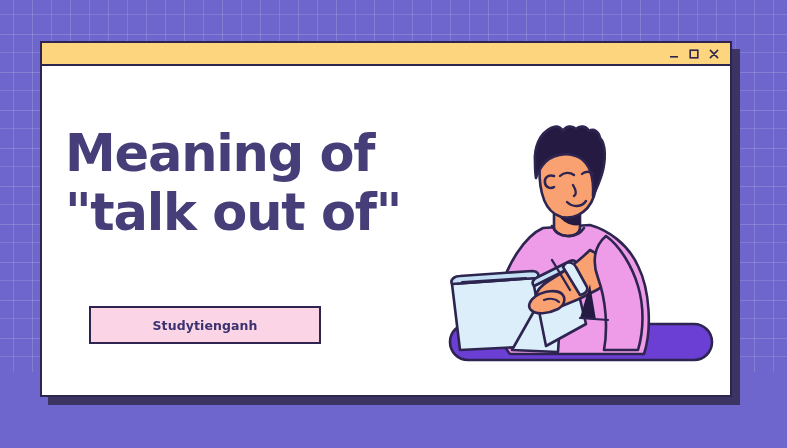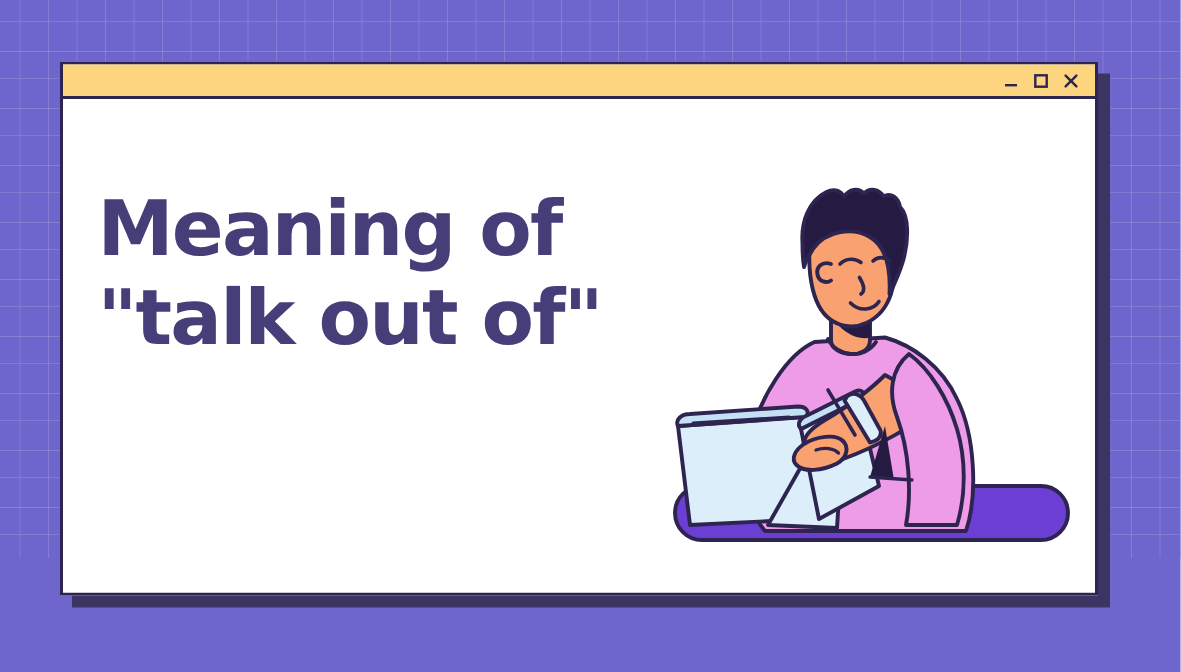--- a/index.html
+++ b/index.html
@@ -17,21 +17,20 @@
   #stage {
     position: relative;
     width: 787px;
     height: 372px;
     background-color: #6E66CC;
     background-image:
       linear-gradient(to right, rgba(255,255,255,0.16) 1px, transparent 1px),
       linear-gradient(to bottom, rgba(255,255,255,0.16) 1px, transparent 1px);
     background-size: 38px 38px;
     background-position: -6px -4px;
-    text-decoration: underline;
   }
 
   
   #grid-fine {
     position: absolute;
     inset: 0;
     background-image:
       linear-gradient(to right, rgba(255,255,255,0.13) 1px, transparent 1px),
       linear-gradient(to bottom, rgba(255,255,255,0.13) 1px, transparent 1px);
     background-size: 38px 38px;
@@ -171,20 +170,23 @@
       </div>
     </div>
 
     <div id="slide-body">
 
       <div id="title-block">
         <div class="title-line">Meaning of</div>
         <div class="title-line">"talk out of"</div>
       </div>
 
+      <div id="badge">
+        <span id="badge-label">Studytienganh</span>
+      </div>
 
       <div id="illustration">
         <svg viewBox="0 0 330 264" xmlns="http://www.w3.org/2000/svg">
           <g stroke="#2E2450" stroke-width="2.6" stroke-linejoin="round" stroke-linecap="round">
 
             <rect x="56" y="210" width="262" height="36" rx="18" fill="#6B3FD4"></rect>
 
             <path d="M149 114
                      C131 122 113 150 106 178
                      C100 202 104 226 116 240

